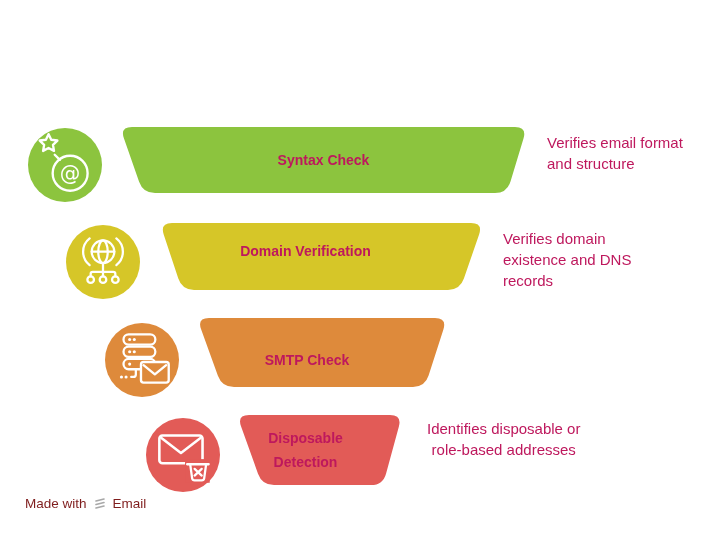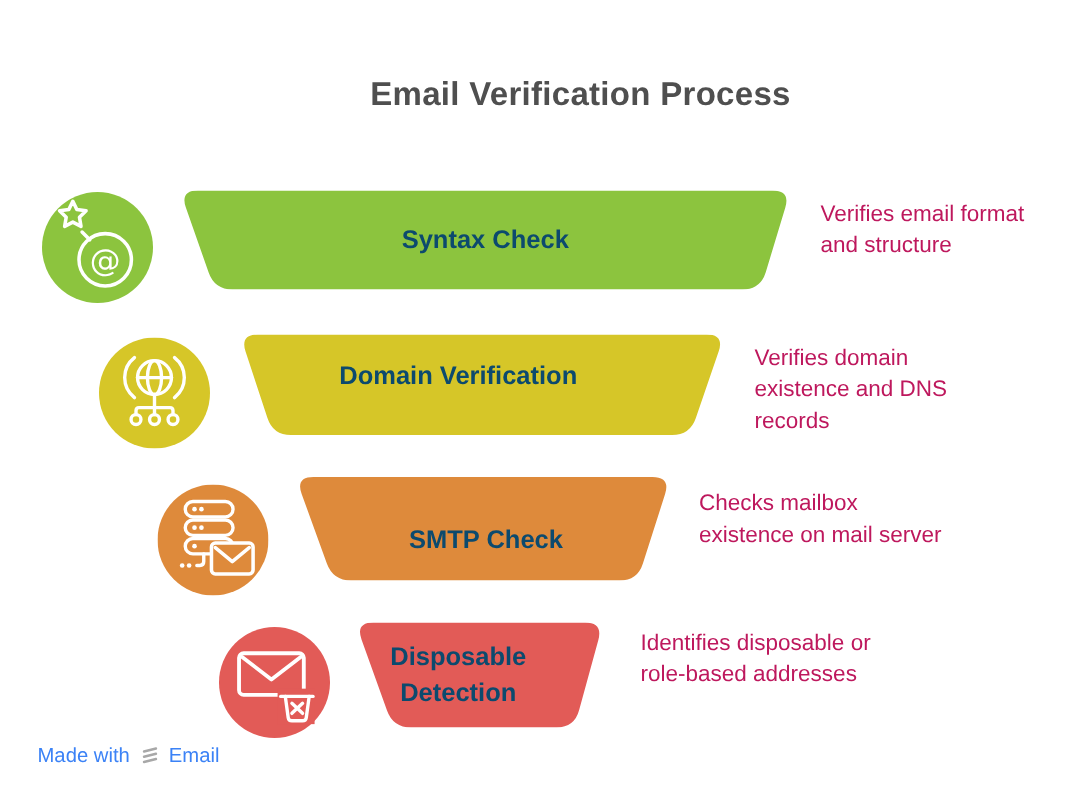--- a/index.html
+++ b/index.html
@@ -8,39 +8,38 @@
     font-family:"Liberation Sans", sans-serif; overflow:hidden;
   }
   .title {
     position:absolute; top:50px; left:387px; transform:translateX(-50%);
     font-size:22px; font-weight:bold; color:#4f4f4f; white-space:nowrap;
     letter-spacing:0.2px;
   }
   .abs { position:absolute; }
   .trap-label {
     position:absolute; display:flex; align-items:center; justify-content:center;
-    color:#0c4a6e; font-weight:bold; font-size:17px; text-align:center;
+    color:#be185d; font-weight:bold; font-size:14px; text-align:center;
     line-height:24px; white-space:pre-line; pointer-events:none;
   }
   .desc {
     position:absolute; font-size:15px; color:#be185d; line-height:21px;
     white-space:pre-line;
   }
   .watermark {
     position:absolute; left:25px; top:496px; display:flex; align-items:center;
-    gap:6px; font-size:13.5px; color:#3b82f6;
+    gap:6px; font-size:13.5px; color:#7f1d1d;
   }
   svg { display:block; }
 </style>
 </head>
 <body>
 
 <div class="canvas">
 
-  <div class="title">Email Verification Process</div>
 
   <svg class="abs" style="left:28px; top:128px;" width="74" height="74" viewBox="0 0 72 72">
     <circle cx="36" cy="36" r="36" fill="#8CC43E"></circle>
     <g stroke="#ffffff" stroke-width="2.3" fill="none" stroke-linecap="round" stroke-linejoin="round">
       <circle cx="41" cy="44" r="17"></circle>
       <path d="M26,26 L31,31"></path>
       <polygon points="20,6 22.6,11.4 28.6,12.2 24.3,16.4 25.3,22.3 20,19.5 14.7,22.3 15.7,16.4 11.4,12.2 17.4,11.4"></polygon>
     </g>
     <text x="41" y="51" fill="#ffffff" font-size="20" text-anchor="middle" font-family="DejaVu Sans, sans-serif">@</text>
   </svg>
@@ -94,23 +93,21 @@
       <circle cx="20.5" cy="52.5" r="1.5"></circle>
         <circle cx="16" cy="52.5" r="1.5"></circle>
     </g>
     <rect x="35" y="38" width="27" height="20" rx="2.5" stroke="#ffffff" stroke-width="2.3" fill="#DE8A3B"></rect>
     <path d="M37.5,41 L48.5,50 L59.5,41" stroke="#ffffff" stroke-width="2.3" fill="none" stroke-linecap="round" stroke-linejoin="round"></path>
   </svg>
 
   <svg class="abs" style="left:197px; top:318px;" width="250" height="69" viewBox="0 0 250 69">
     <path d="M12,0 L238,0 Q250,0 246.4,11.4 L231.6,57.6 Q228,69 216,69 L37,69 Q25,69 20.9,57.7 L4.1,11.3 Q0,0 12,0 Z" fill="#DE8A3B"></path>
   </svg>
-  <div class="trap-label" style="left:199px; top:318px; width:250px; height:84px;">SMTP Check</div>
-  <div class="desc" style="left:466px; top:325px;">Checks mailbox
-existence on mail server</div>
+  <div class="trap-label" style="left:182px; top:318px; width:250px; height:84px;">SMTP Check</div>
 
   <svg class="abs" style="left:146px; top:418px;" width="74" height="74" viewBox="0 0 72 72">
     <circle cx="36" cy="36" r="36" fill="#E25B57"></circle>
     <g stroke="#ffffff" stroke-width="2.5" fill="none" stroke-linecap="round" stroke-linejoin="round">
       <rect x="13" y="17" width="42" height="27" rx="3"></rect>
       <path d="M15,19.5 L34,34 L53,19.5"></path>
     </g>
     <rect x="38" y="40" width="24" height="23" fill="#E25B57"></rect>
     <g stroke="#ffffff" stroke-width="2.2" fill="none" stroke-linecap="round" stroke-linejoin="round">
       <path d="M40,45 L61,45"></path>
@@ -118,21 +115,21 @@
       <path d="M47.3,49.5 L54.2,56"></path>
       <path d="M54.2,49.5 L47.3,56"></path>
     </g>
   </svg>
 
   <svg class="abs" style="left:237px; top:415px;" width="165" height="70" viewBox="0 0 165 70">
     <path d="M12,0 L153,0 Q165,0 161.9,11.6 L149.1,58.4 Q146,70 134,70 L37,70 Q25,70 21,58.7 L4,11.3 Q0,0 12,0 Z" fill="#E25B57"></path>
   </svg>
   <div class="trap-label" style="left:223px; top:415px; width:165px; height:70px;">Disposable
 Detection</div>
-  <div class="desc" style="left:427px; top:418px;">Identifies disposable or
+  <div class="desc" style="left:427px; top:418px;text-align:center;">Identifies disposable or
 role-based addresses</div>
 
   <div class="watermark">
     <span>Made with</span>
     <svg width="14" height="14" viewBox="0 0 14 14">
       <g stroke="#a8a8a8" stroke-width="1.6" stroke-linecap="round" fill="none">
         <path d="M3,4 L11,2"></path>
         <path d="M3,7.5 L11,5.5"></path>
         <path d="M3,11 L11,9"></path>
       </g>

